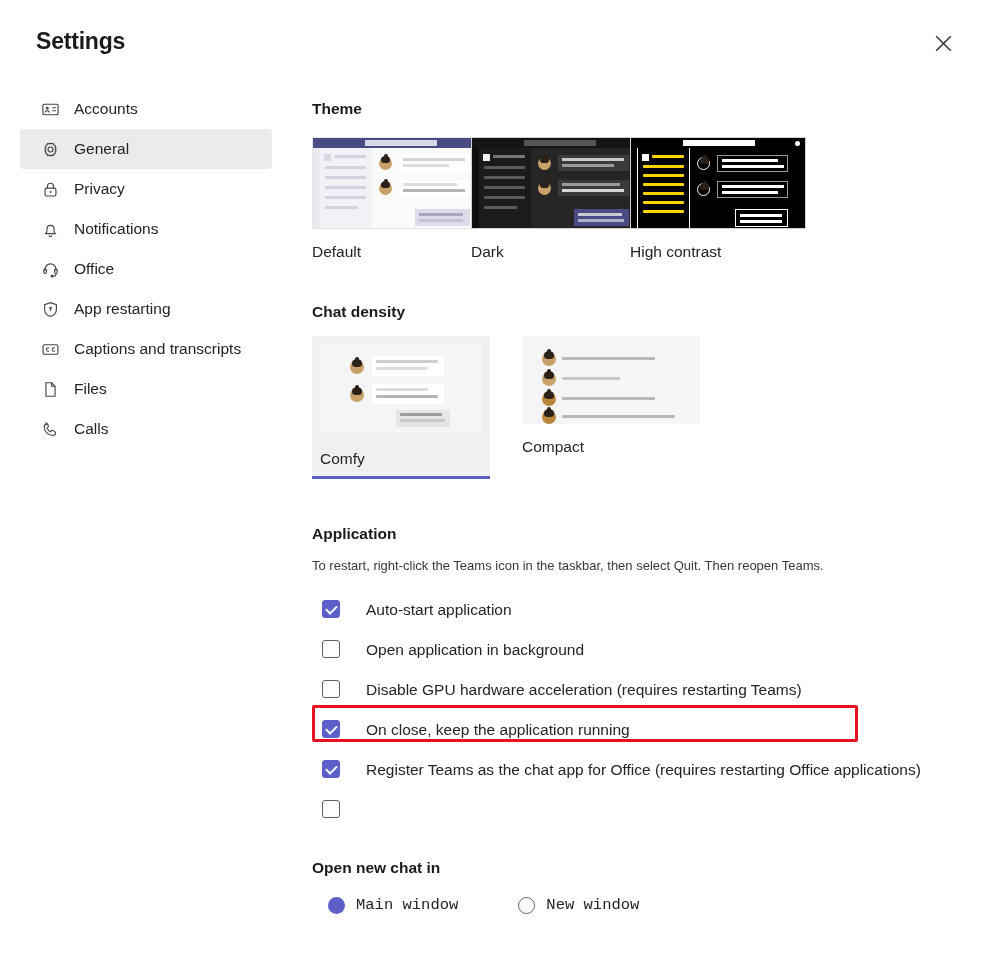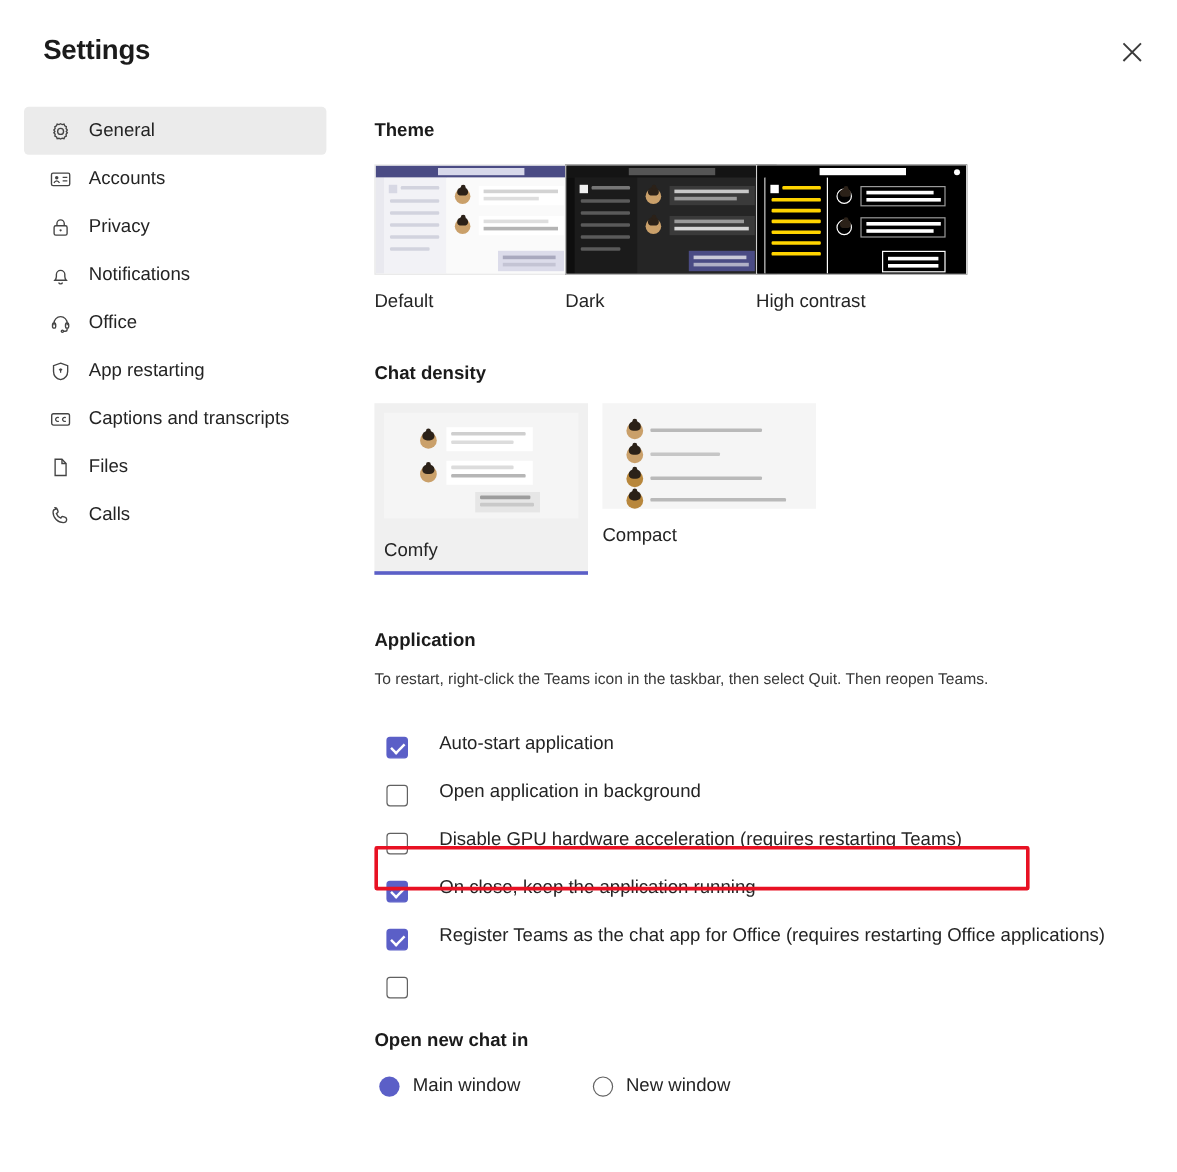--- a/index.html
+++ b/index.html
@@ -88,21 +88,21 @@
   }
   .av::after {
     content: ""; position: absolute; left: 4.5px; top: -3px;
     width: 4px; height: 4px; border-radius: 50%; background: #2b2118;
   }
   .bubble { position: absolute; }
   .bub-l { position: absolute; height: 3px; }
 
   
   .cd-head { position: absolute; left: 0; top: 303px; }
-  .cd-row { position: absolute; left: 0; top: 336px; display: flex; gap: 12px; }
+  .cd-row { position: absolute; left: 0; top: 336px; display: flex; gap: 32px; }
   .cd-card { width: 178px; cursor: pointer; }
   .cd-card.sel { background: #f0f0f0; border-bottom: 3px solid #5b5fc7; }
   .cd-card.sel .cd-inner { padding: 8px; }
   .cd-inner { padding: 0; }
   .cd-thumb { width: 100%; height: 88px; background: #f5f5f5; position: relative; }
   .cd-card.sel .cd-thumb { background: #f5f5f5; }
   .cd-name { font-size: 15.5px; color: #242424; }
   .cd-card.sel .cd-name { padding: 10px 0 8px 8px; }
   .cd-card:not(.sel) .cd-name { margin-top: 14px; }
   .cd-av {
@@ -119,21 +119,21 @@
   }
   .cd-bub { position: absolute; background: #ffffff; }
   .cd-l { position: absolute; height: 3px; border-radius: 1px; }
 
   
   .app-head { position: absolute; left: 0; top: 525px; }
   .app-desc { position: absolute; left: 0; top: 558px; white-space: nowrap; }
 
   .opt-list { position: absolute; left: 10px; top: 592px; width: 640px; }
   .opt {
-    display: flex; align-items: flex-end;
+    display: flex; align-items: flex-start;
     min-height: 40px; cursor: pointer;
   }
   .cbx {
     flex: 0 0 18px; width: 18px; height: 18px; margin-top: 8px;
     border-radius: 3px; border: 1.3px solid #616161; background: #fff;
     position: relative;
   }
   .cbx.on { background: #5b5fc7; border-color: #5b5fc7; }
   .cbx.on::after {
     content: ""; position: absolute; left: 5.2px; top: 2.2px;
@@ -147,21 +147,21 @@
 
   .redbox {
     position: absolute; left: 312px; top: 705px;
     width: 546px; height: 37px;
     border: 3px solid #e81123; border-radius: 2px;
     pointer-events: none;
   }
 
   
   .onc-head { position: absolute; left: 0; top: 859px; }
-  .radio-row { position: absolute; left: 4px; top: 896px; display: flex; align-items: flex-end; }
+  .radio-row { position: absolute; left: 16px; top: 896px; display: flex; align-items: flex-end; font-family: Liberation Mono, monospace; }
   .radio-opt { display: flex; align-items: center; cursor: pointer; font-size: 15.5px; color: #242424; }
   .radio-opt + .radio-opt { margin-left: 60px; }
   .rd {
     width: 17px; height: 17px; border-radius: 50%;
     border: 1.4px solid #616161; background: #fff; margin-right: 11px;
     position: relative; flex: 0 0 17px;
   }
   .rd.on { border: none; background: #5b5fc7; }
   .rd.on::after {
     content: ""; position: absolute; left: 5px; top: 5px;
@@ -177,40 +177,40 @@
   <div class="dlg-title">Settings</div>
 
   <button class="close-btn" aria-label="Close">
     <svg width="17" height="17" viewBox="0 0 17 17">
       <path d="M1.2 1.2 L15.8 15.8 M15.8 1.2 L1.2 15.8" stroke="#3b3b3b" stroke-width="1.6" fill="none"></path>
     </svg>
   </button>
 
   <nav class="sidebar">
 
-    <div class="nav-item selected">
-      <span class="nav-ico">
-        <svg width="19" height="19" viewBox="0 0 20 20" fill="none" stroke="#444" stroke-width="1.2">
-          <circle cx="10" cy="10" r="2.6"></circle>
-          <path d="M10 3.3 11.4 4 13 3.6 13.6 5.1 15 5.9 14.8 7.5 15.9 8.8 15 10 15.9 11.2 14.8 12.5 15 14.1 13.6 14.9 13 16.4 11.4 16 10 16.7 8.6 16 7 16.4 6.4 14.9 5 14.1 5.2 12.5 4.1 11.2 5 10 4.1 8.8 5.2 7.5 5 5.9 6.4 5.1 7 3.6 8.6 4Z"></path>
-        </svg>
-      </span>
-      <span class="nav-label">General</span>
-    </div>
-
     <div class="nav-item">
       <span class="nav-ico">
         <svg width="19" height="19" viewBox="0 0 20 20" fill="none" stroke="#444" stroke-width="1.2">
           <rect x="2" y="4.5" width="16" height="11" rx="1.4"></rect>
           <circle cx="6.6" cy="8.6" r="1.5" fill="#444" stroke="none"></circle>
           <path d="M4.2 13.1c.5-1.3 1.4-1.9 2.4-1.9s1.9.6 2.4 1.9" stroke-width="1.1"></path>
           <path d="M11.8 8.2h4.1M11.8 11.4h4.1" stroke-width="1.1"></path>
         </svg>
       </span>
       <span class="nav-label">Accounts</span>
+    </div>
+
+    <div class="nav-item selected">
+      <span class="nav-ico">
+        <svg width="19" height="19" viewBox="0 0 20 20" fill="none" stroke="#444" stroke-width="1.2">
+          <circle cx="10" cy="10" r="2.6"></circle>
+          <path d="M10 3.3 11.4 4 13 3.6 13.6 5.1 15 5.9 14.8 7.5 15.9 8.8 15 10 15.9 11.2 14.8 12.5 15 14.1 13.6 14.9 13 16.4 11.4 16 10 16.7 8.6 16 7 16.4 6.4 14.9 5 14.1 5.2 12.5 4.1 11.2 5 10 4.1 8.8 5.2 7.5 5 5.9 6.4 5.1 7 3.6 8.6 4Z"></path>
+        </svg>
+      </span>
+      <span class="nav-label">General</span>
     </div>
 
     <div class="nav-item">
       <span class="nav-ico">
         <svg width="19" height="19" viewBox="0 0 20 20" fill="none" stroke="#444" stroke-width="1.2">
           <rect x="4.3" y="8.6" width="11.4" height="8.2" rx="1.5"></rect>
           <path d="M6.8 8.6V6.6a3.2 3.2 0 0 1 6.4 0v2"></path>
           <circle cx="10" cy="12.6" r="1" fill="#444" stroke="none"></circle>
         </svg>
       </span>

